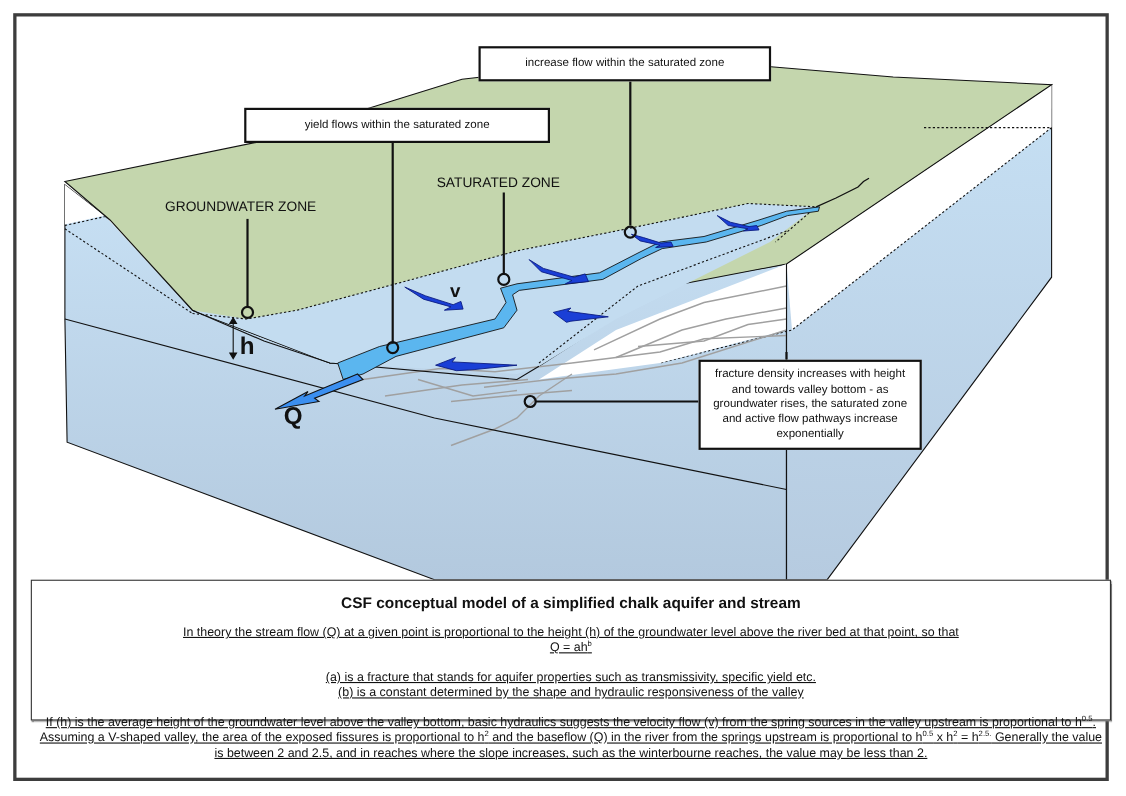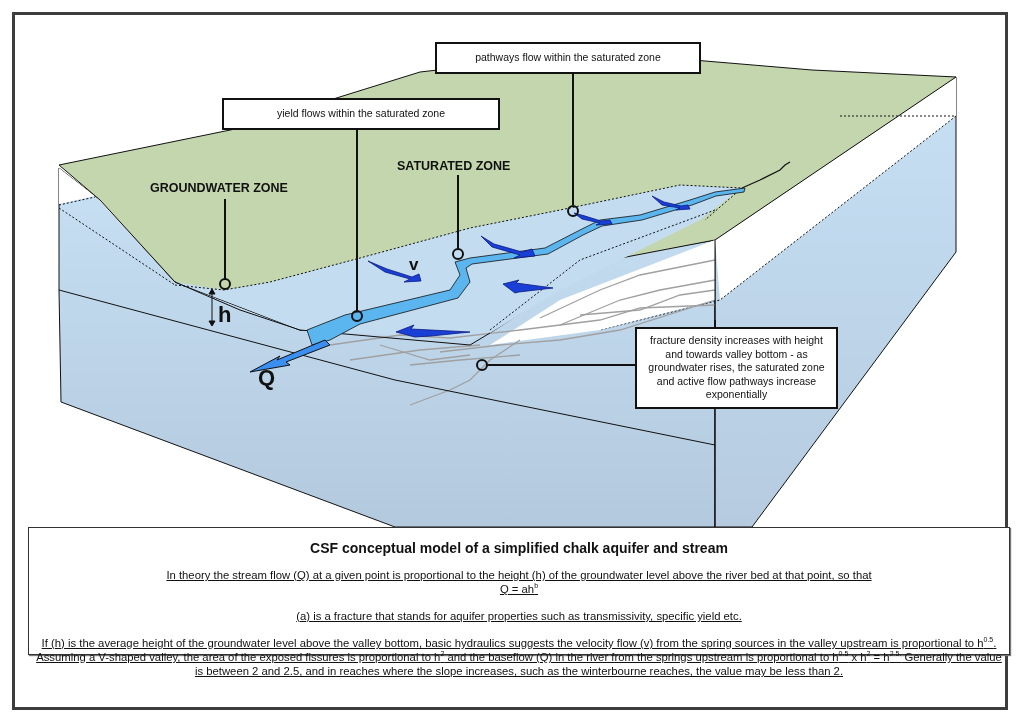--- a/index.html
+++ b/index.html
@@ -3,21 +3,21 @@
 <meta charset="utf-8">
 <style>
   html, body { margin: 0; padding: 0; background: #ffffff; }
   body { width: 1024px; height: 724px; position: relative; overflow: hidden; font-family: "Liberation Sans", sans-serif; }
   #frame { position: absolute; left: 12px; top: 12px; width: 996px; height: 698px; border: 3px solid #3d3d3d; box-sizing: border-box; background: #fff; }
   #diagram { position: absolute; left: 0; top: 0; width: 1024px; height: 724px; }
   .callout { position: absolute; background: #fff; border: 2px solid #111; box-sizing: border-box; font-size: 10.5px; color: #111; text-align: center; display: flex; align-items: center; justify-content: center; line-height: 13.5px; }
   #callout-springs { left: 435px; top: 42px; width: 266px; height: 32px; }
   #callout-stream { left: 222px; top: 98px; width: 278px; height: 32px; }
   #callout-fracture { left: 635px; top: 327px; width: 203px; height: 82px; padding: 2px 4px; }
-  .zone-label { position: absolute; font-weight: bold; font-size: 12.5px; color: #111; }
+  .zone-label { position: absolute; font-weight: normal; font-size: 12.5px; color: #111; }
   #label-groundwater { left: 150px; top: 181px; }
   #label-saturated { left: 397px; top: 159px; }
   .sym { position: absolute; font-weight: bold; color: #111; }
   #sym-h { left: 218px; top: 302px; font-size: 22px; }
   #sym-v { left: 409px; top: 255px; font-size: 17px; }
   #sym-q { left: 258px; top: 365px; font-size: 22px; }
   #caption { position: absolute; left: 28px; top: 527px; width: 982px; height: 128px; border: 1.5px solid #333; box-sizing: border-box; background: #fff; box-shadow: 1px 1px 1px #777; text-align: center; color: #111; }
   #caption-title { font-weight: bold; font-size: 14px; margin-top: 12px; }
   .cap-p { font-size: 11.3px; line-height: 14px; text-decoration: underline; }
   #cap-p1 { margin-top: 12px; }
@@ -106,21 +106,21 @@
   </g>
 
   <g stroke="#111" stroke-width="1" fill="#111">
     <path d="M212,290 L212,325" fill="none"></path>
     <path d="M209,294 L212,289 L215,294 Z"></path>
     <path d="M209,321 L212,326 L215,321 Z"></path>
   </g>
 </svg>
 
 <div id="callout-springs" class="callout">
-    <span>pathways flow within the saturated zone</span>
+    <span>increase flow within the saturated zone</span>
   </div>
 <div id="callout-stream" class="callout">
     <span>yield flows within the saturated zone</span>
   </div>
 <div id="callout-fracture" class="callout">
     <span>fracture density increases with height and towards valley bottom - as groundwater rises, the saturated zone and active flow pathways increase exponentially</span>
   </div>
 
 <div id="label-groundwater" class="zone-label">GROUNDWATER ZONE</div>
 <div id="label-saturated" class="zone-label">SATURATED ZONE</div>
@@ -129,15 +129,16 @@
 <div id="sym-q" class="sym">Q</div>
 
 <div id="caption">
   <div id="caption-title">CSF conceptual model of a simplified chalk aquifer and stream</div>
   <div id="cap-p1" class="cap-p">
     <div>In theory the stream flow (Q) at a given point is proportional to the height (h) of the groundwater level above the river bed at that point, so that</div>
     <div><span>Q = ah</span><sup>b</sup></div>
   </div>
   <div id="cap-p2" class="cap-p">
     <div>(a) is a fracture that stands for aquifer properties such as transmissivity, specific yield etc.</div>
+    <div>(b) is a constant determined by the shape and hydraulic responsiveness of the valley</div>
   </div>
   <div id="cap-p3" class="cap-p"><span>If (h) is the average height of the groundwater level above the valley bottom, basic hydraulics suggests the velocity flow (v) from the spring sources in the valley upstream is proportional to h</span><sup>0.5</sup><span>. Assuming a V-shaped valley, the area of the exposed fissures is proportional to h</span><sup>2</sup><span> and the baseflow (Q) in the river from the springs upstream is proportional to h</span><sup>0.5</sup><span> x h</span><sup>2</sup><span> = h</span><sup>2.5.</sup><span> Generally the value is between 2 and 2.5, and in reaches where the slope increases, such as the winterbourne reaches, the value may be less than 2.</span></div>
 </div>
 
 </body></html>

